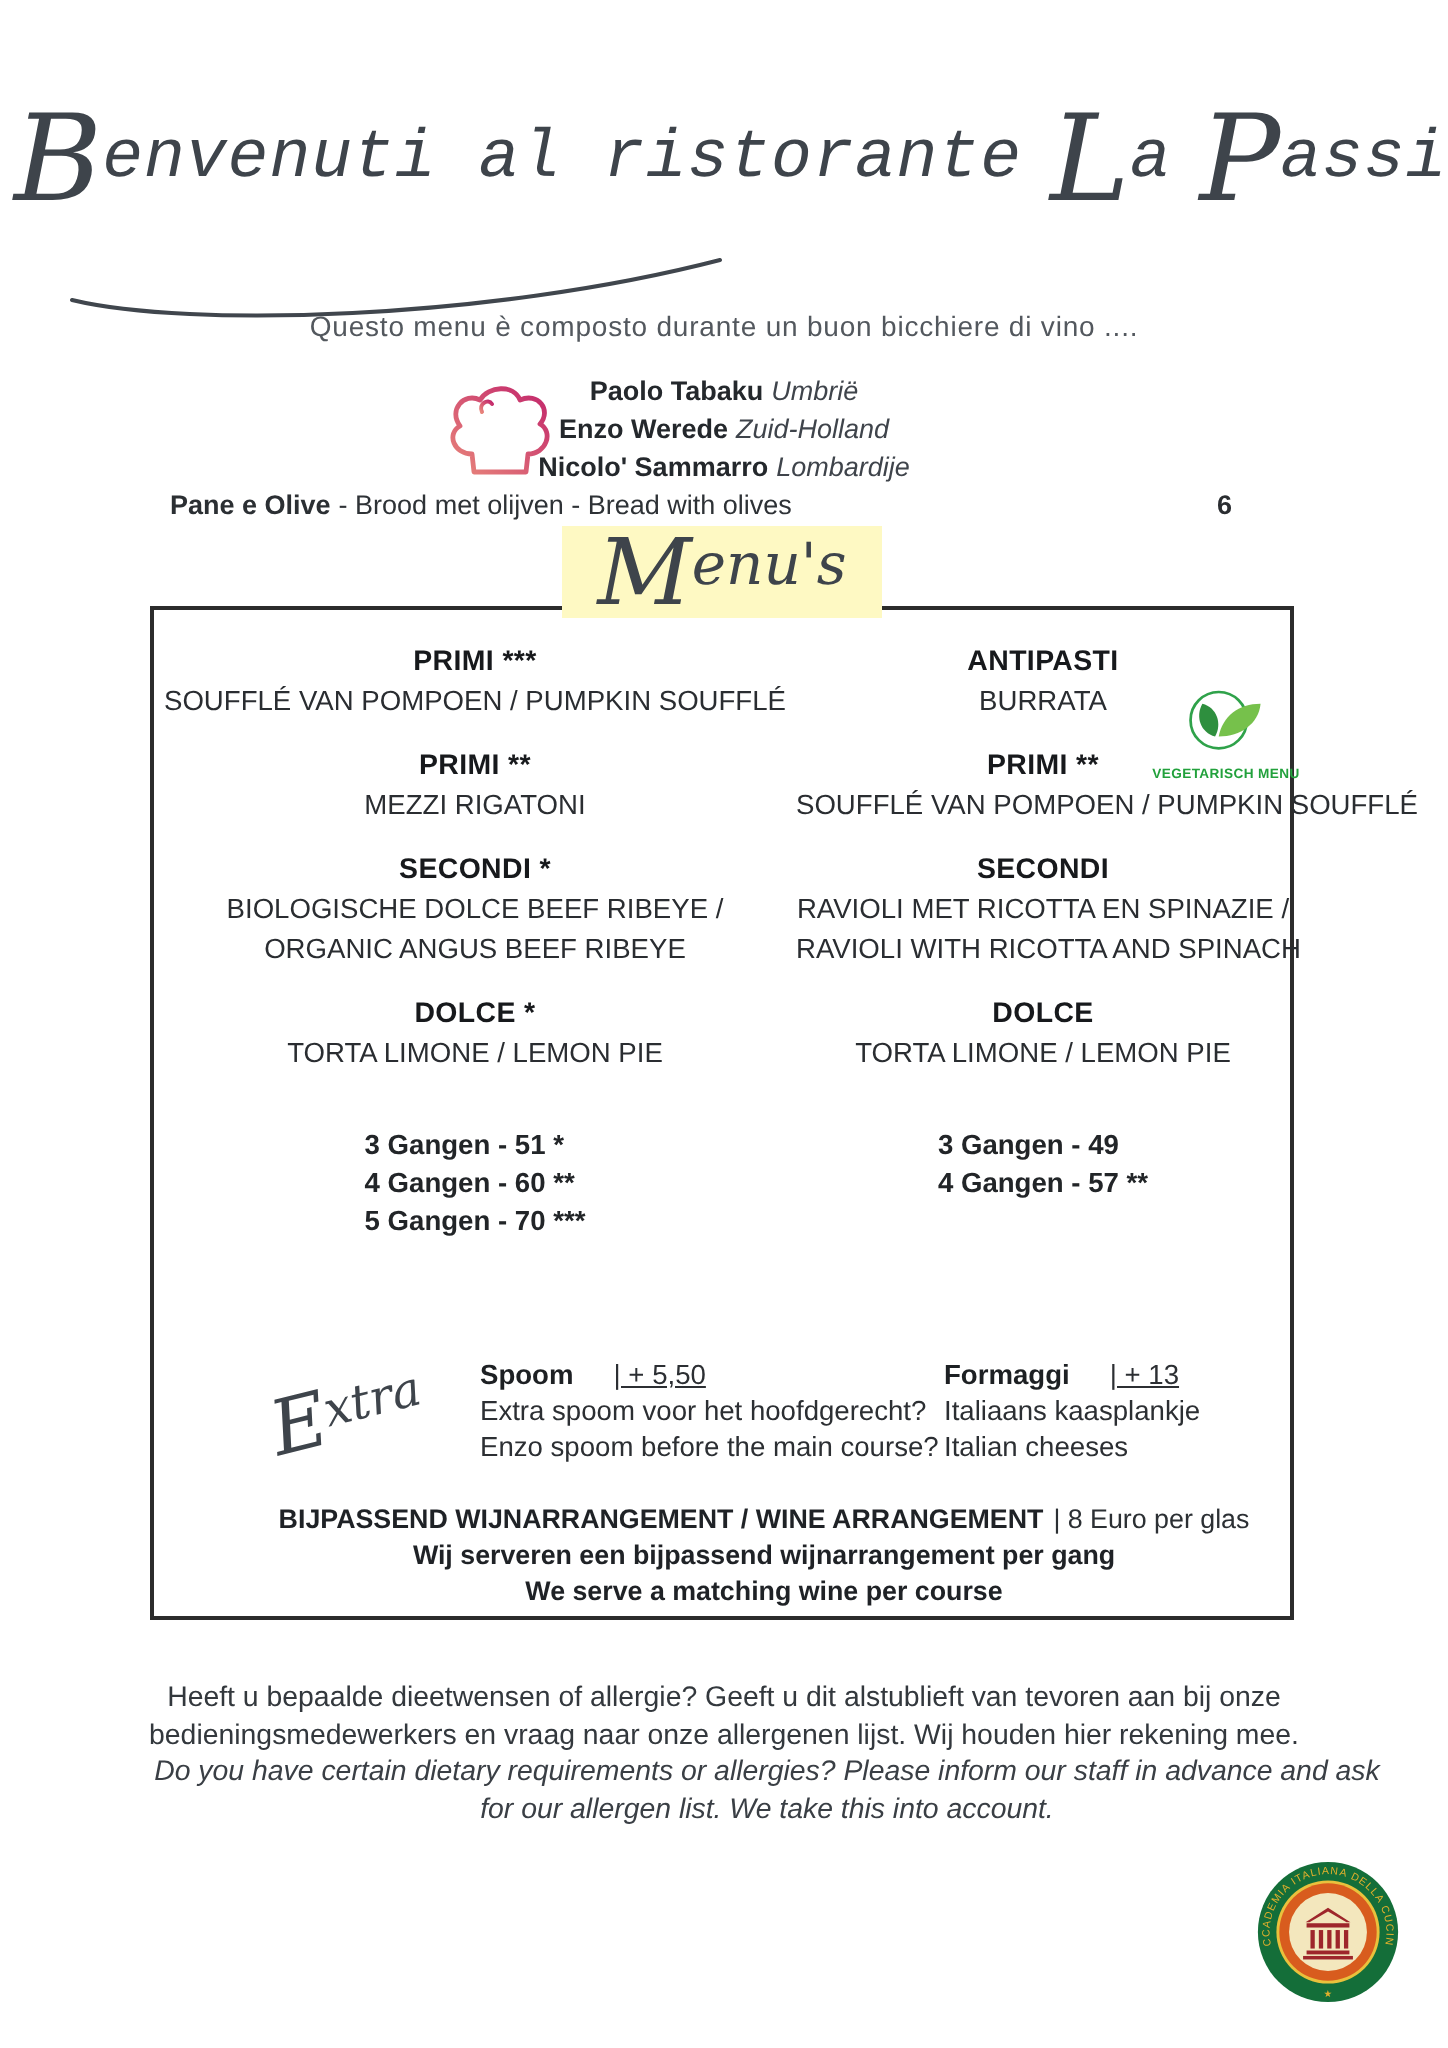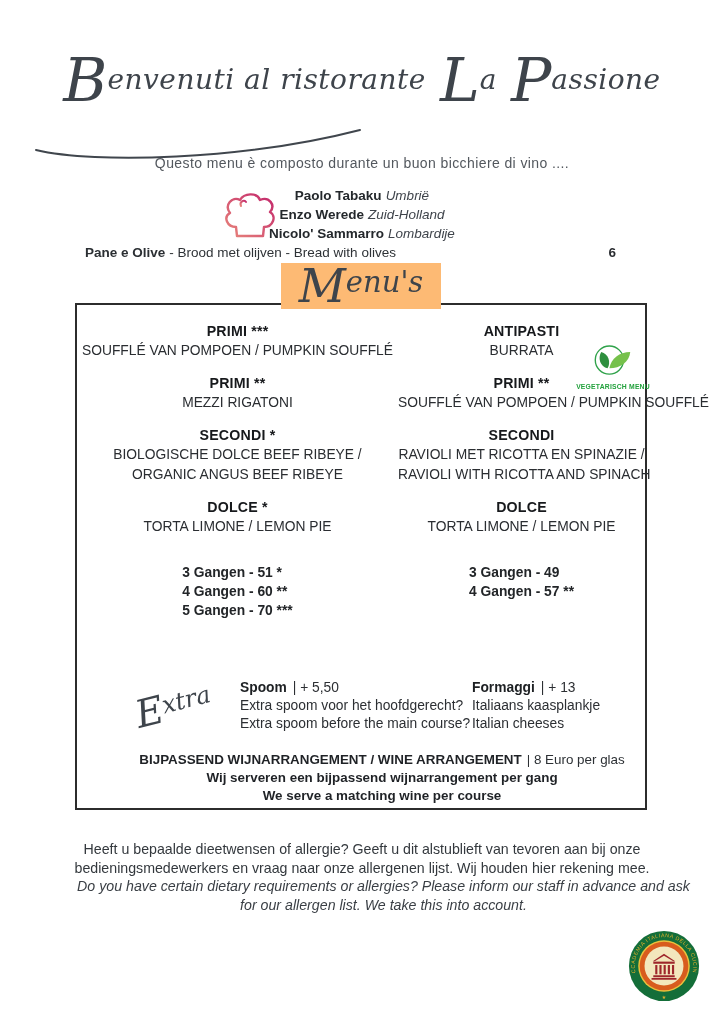--- a/index.html
+++ b/index.html
@@ -6,39 +6,39 @@
   body{
     width:724px;height:1024px;background:#ffffff;position:relative;
     font-family:"Liberation Sans", sans-serif;color:#2b2f33;overflow:hidden;
   }
   .abs{position:absolute;}
   
   .script{font-family:"DejaVu Serif", serif;font-style:italic;color:#3e444b;}
   .title{top:50px;left:0;width:100%;text-align:center;white-space:nowrap;line-height:1;}
   .title .seg{margin:0 7px;}
   .title .cap{font-size:60px;vertical-align:-12px;}
-  .title .rest{font-size:28px;letter-spacing:.5px;}
+  .title .rest{font-size:34px;letter-spacing:.5px;font-family:Liberation Mono, monospace;}
   .swash{top:126px;left:34px;}
   .subtitle{top:155px;left:0;width:100%;text-align:center;font-size:14px;
     letter-spacing:.4px;color:#53585e;}
   
   .chef-hat{top:190px;left:219px;width:60px;height:52px;}
   .chefs{top:186px;left:0;width:100%;text-align:center;font-size:13.5px;line-height:19px;color:#363b40;}
   .chefs b{color:#24282c;}
   .chefs i{margin-left:4px;color:#3f444b;}
   
   .bread-row{top:244px;left:85px;right:108px;display:flex;justify-content:space-between;
     font-size:13.5px;line-height:18px;}
   .bread-row .rest{margin-left:4px;color:#2e3236;}
   .page-num{font-weight:700;color:#2a2d31;}
   
   .menu-box{top:303px;left:75px;width:572px;height:507px;border:2px solid #2c2c2c;
     box-sizing:border-box;}
   .menus-heading{position:absolute;top:-42px;left:0;width:100%;text-align:center;line-height:1;}
-  .menus-heading .mask{background:#fdba74;padding:0 18px;display:inline-block;}
+  .menus-heading .mask{background:#fef9c3;padding:0 18px;display:inline-block;}
   .menus-heading .cap{font-size:46px;vertical-align:-10px;}
   .menus-heading .rest{font-size:29px;}
   .cols{display:grid;grid-template-columns:321px 247px;padding-top:16px;height:352px;
     box-sizing:content-box;}
   .col{text-align:center;}
   .col-right{position:relative;}
   .msec{margin-bottom:12px;}
   .mhead{font-size:14.2px;font-weight:700;line-height:20px;color:#17191c;letter-spacing:.2px;}
   .mline{font-size:13.8px;line-height:20px;color:#2a2d31;white-space:nowrap;}
   .prices{display:inline-block;text-align:left;font-weight:700;font-size:13.8px;
@@ -46,21 +46,21 @@
   .veg-badge{position:absolute;top:20px;right:-8px;width:80px;text-align:center;}
   .veg-badge .lbl{display:block;font-size:6.8px;font-weight:700;color:#22a13c;
     letter-spacing:.2px;margin-top:-2px;}
   
   .extra{position:relative;height:64px;margin-top:6px;font-size:13.8px;line-height:18px;}
   .extra-script{position:absolute;left:58px;top:8px;transform:rotate(-14deg);line-height:1;}
   .extra-script .cap{font-size:38px;vertical-align:-8px;}
   .extra-script .rest{font-size:24px;}
   .ex-col{position:absolute;top:0;color:#2c2f33;}
   .ex-col b{color:#1d2023;}
-  .ex-col .price{margin-left:6px;font-weight:400;}
+  .ex-col .price{margin-left:20px;font-weight:400;text-decoration:underline;}
   .ex-spoom{left:163px;}
   .ex-formaggi{left:395px;}
   
   .wine{text-align:center;margin-top:8px;font-size:13.4px;line-height:18px;color:#1f2226;padding-left:42px;}
   .wine .price{margin-left:5px;font-weight:400;color:#2c3034;}
   .wine .b{font-weight:700;}
   
   .allergy{top:840px;left:0;width:100%;text-align:center;font-size:14.2px;
     line-height:18.5px;color:#33383d;}
   .allergy .it{font-style:italic;color:#3a3f45;padding-left:43px;}
@@ -164,21 +164,21 @@
     </div>
   </div>
 
   <div class="extra">
     <div class="extra-script script">
       <span class="cap">E</span><span class="rest">xtra</span>
     </div>
     <div class="ex-col ex-spoom">
       <div><b>Spoom</b><span class="price">| + 5,50</span></div>
       <div>Extra spoom voor het hoofdgerecht?</div>
-      <div>Extra spoom before the main course?</div>
+      <div>Enzo spoom before the main course?</div>
     </div>
     <div class="ex-col ex-formaggi">
       <div><b>Formaggi</b><span class="price">| + 13</span></div>
       <div>Italiaans kaasplankje</div>
       <div>Italian cheeses</div>
     </div>
   </div>
 
   <div class="wine">
     <div><span class="b">BIJPASSEND WIJNARRANGEMENT / WINE ARRANGEMENT</span><span class="price">| 8 Euro per glas</span></div>

